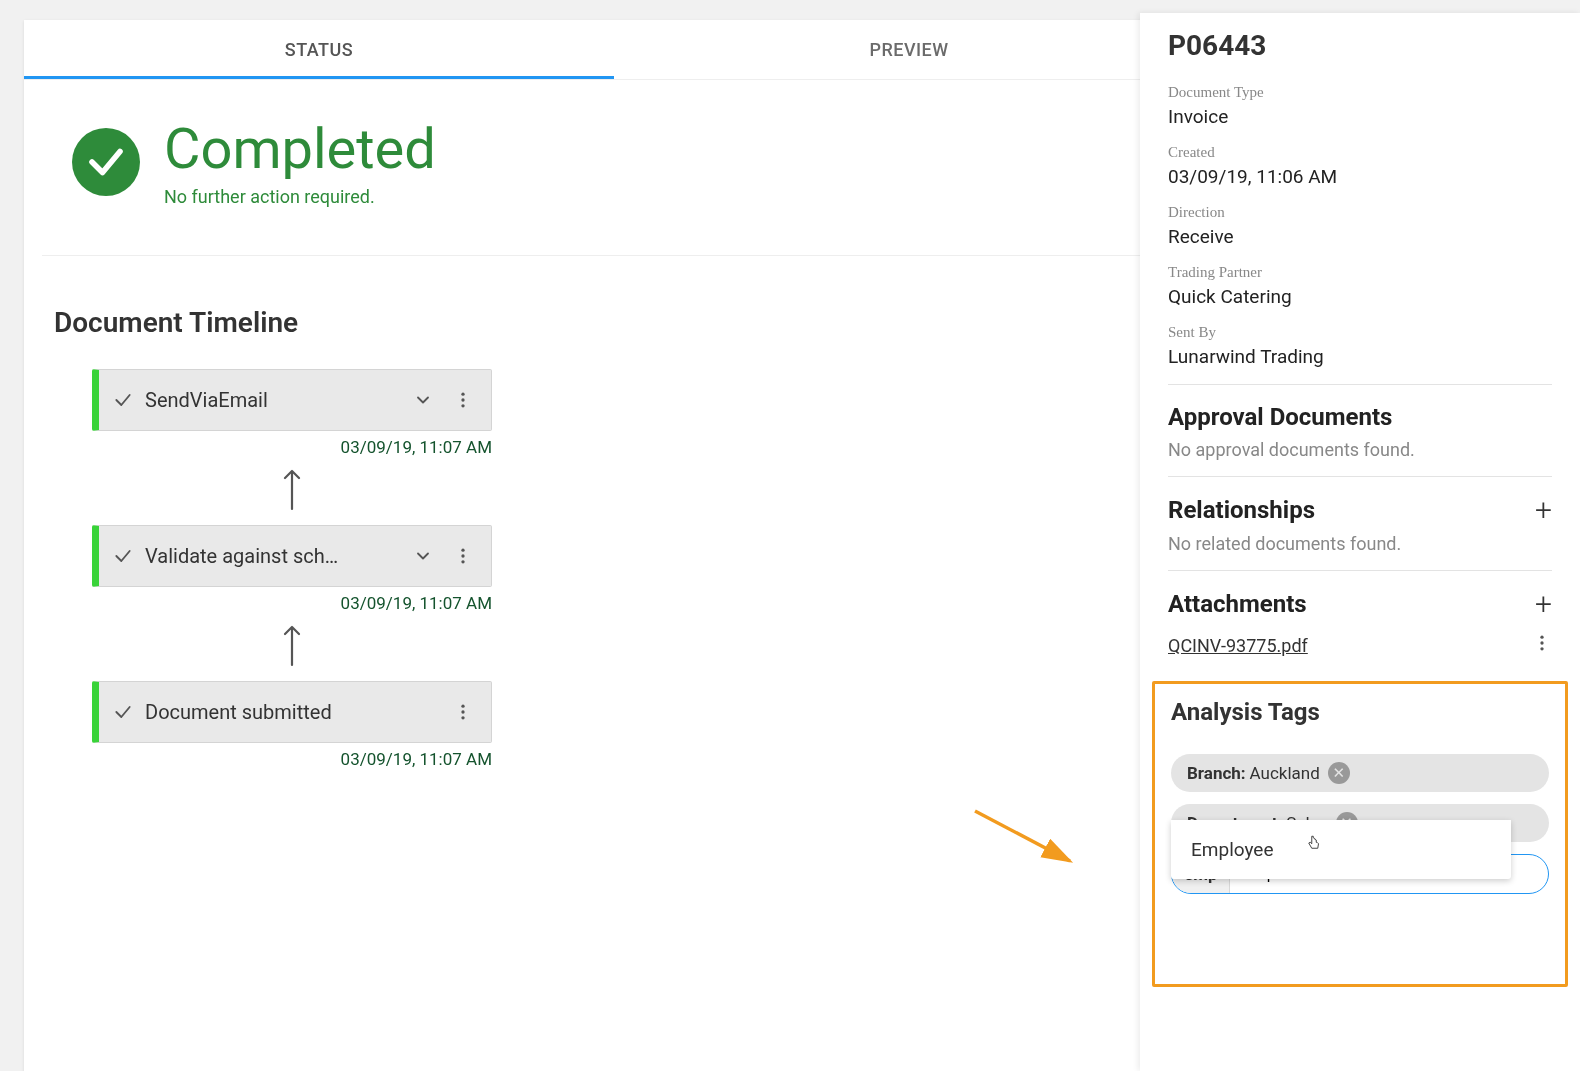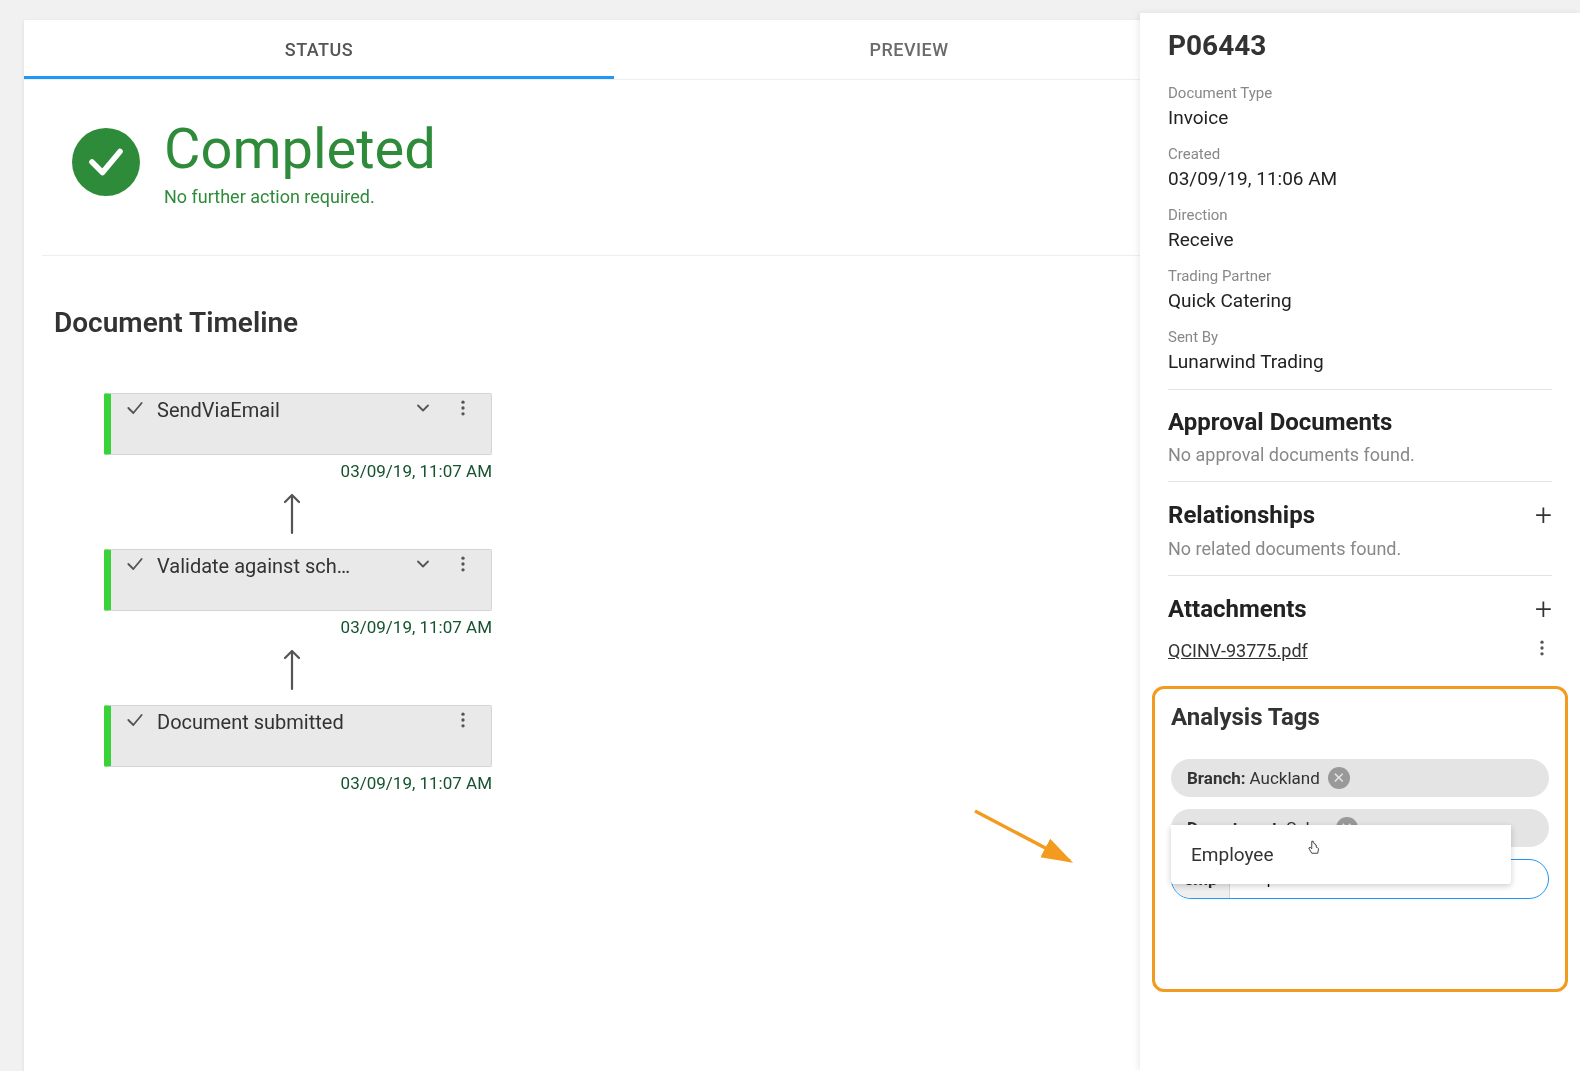--- a/index.html
+++ b/index.html
@@ -70,35 +70,34 @@
     margin-top: 4px;
   }
 
   .timeline-section {
     padding: 50px 30px;
   }
   .timeline-section h2 {
     font-size: 28px;
     font-weight: 600;
     color: #333;
-    margin-bottom: 54px;
+    margin-bottom: 30px;
   }
 
   .timeline-item-wrap { width: 400px; margin-left: 38px; }
   .timeline-item {
     background: #e9e9e9;
     border: 1px solid #d4d4d4;
     border-left: 7px solid #39d339;
     border-radius: 2px;
     height: 62px;
     display: flex;
-    align-items: flex-start;
+    align-items: center;
     padding: 4px 14px;
     gap: 12px;
-    margin-left: 12px;
   }
   .timeline-item .check { width: 20px; height: 20px; flex: 0 0 auto; }
   .timeline-item .label {
     flex: 1;
     font-size: 20px;
     color: #333;
     white-space: nowrap;
     overflow: hidden;
     text-overflow: ellipsis;
   }
@@ -130,21 +129,21 @@
     background: #fff;
     box-shadow: -2px 0 6px rgba(0,0,0,.08);
     padding: 14px 28px 28px 28px;
     overflow: hidden;
   }
 
   .side-panel h1.pid {
     font-size: 28px; font-weight: 700; margin-bottom: 22px; margin-top: 2px;
   }
   .kv { margin-bottom: 16px; }
-  .kv .k { color: #888; font-size: 15px; margin-bottom: 4px; }
+  .kv .k { color: #888; font-size: 15px; margin-bottom: 4px; font-family: Liberation Serif, serif; }
   .kv .v { color: #222; font-size: 19px; }
 
   .section {
     border-top: 1px solid #e3e3e3;
     padding: 18px 0 16px 0;
   }
   .section-header {
     display: flex; justify-content: space-between; align-items: center;
   }
   .section h2 {
@@ -155,21 +154,21 @@
 
   .attach-row {
     display: flex; justify-content: space-between; align-items: center;
     margin-top: 14px;
   }
   .attach-row a { color: #333; font-size: 18px; text-decoration: underline; cursor: pointer; }
 
   
   .analysis-wrap {
     border: 3px solid #f29b1f;
-    border-radius: 12px;
+    border-radius: 2px;
     margin: 8px -16px 0 -16px;
     padding: 14px 16px 90px 16px;
     position: relative;
   }
   .analysis-wrap h2 { font-size: 24px; font-weight: 700; margin-bottom: 28px; }
 
   .chips { display: flex; flex-wrap: wrap; gap: 12px; flex-direction: column; }
   .chip {
     background: #e4e4e4;
     border-radius: 20px;

